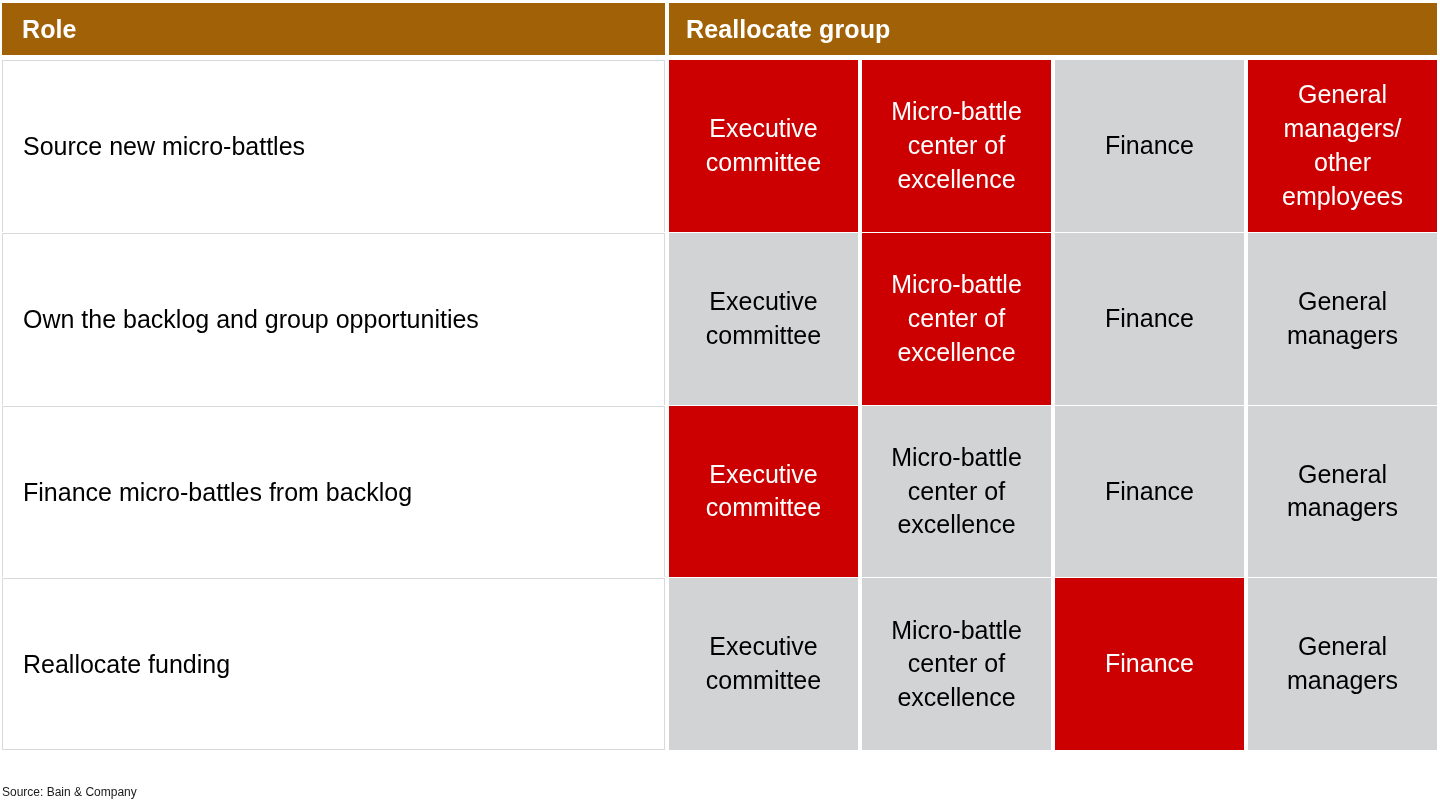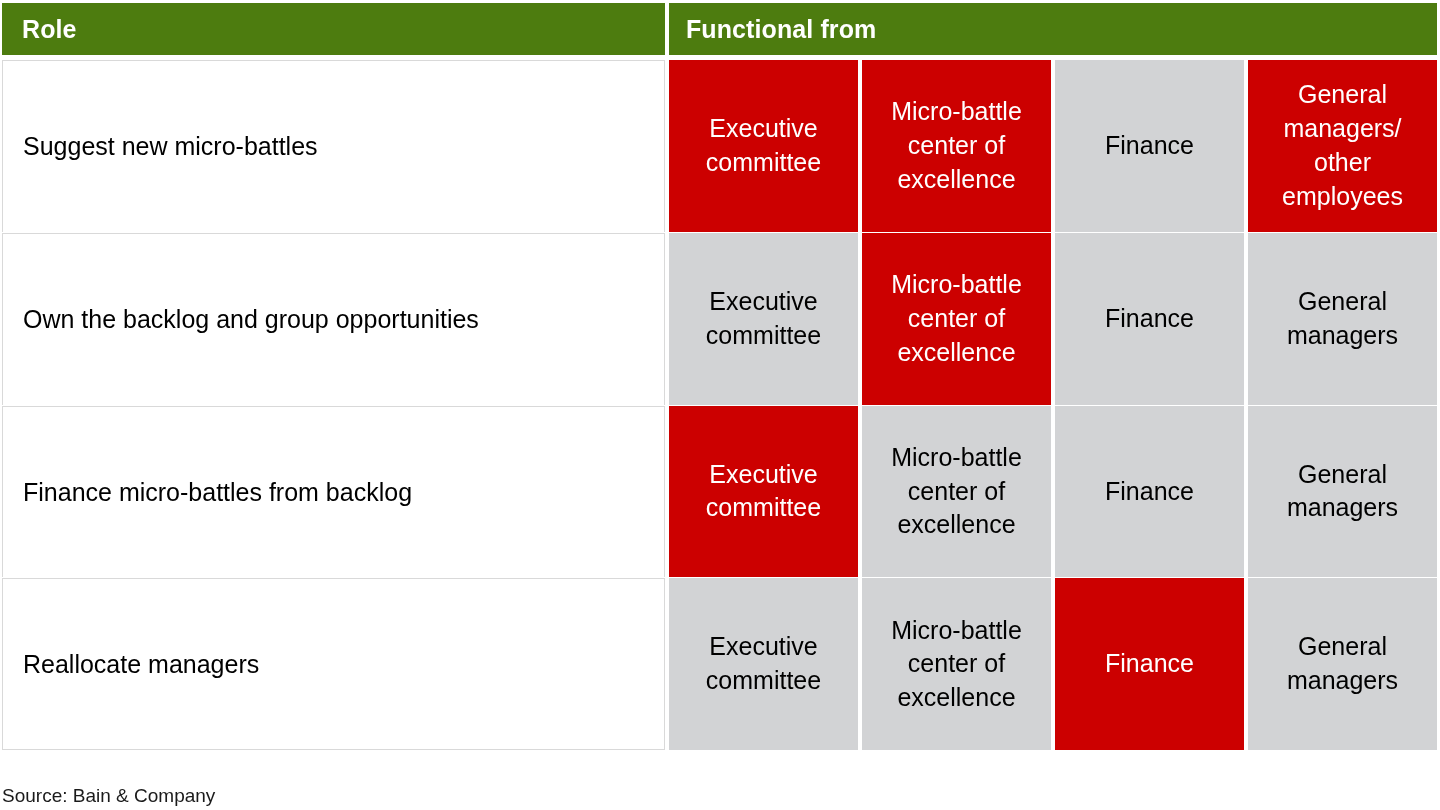--- a/index.html
+++ b/index.html
@@ -26,21 +26,21 @@
   .header-band {
     position: absolute;
     left: 2px;
     top: 3px;
     width: 1435px;
     height: 52px;
     display: flex;
     gap: 4px;
   }
   .header-cell {
-    background: #4d7c0f;
+    background: #a16207;
     display: flex;
     align-items: center;
     box-sizing: border-box;
   }
   .header-cell.role {
     width: 663px;
     padding-left: 20px;
   }
   .header-cell.group {
     flex: 1 1 auto;
@@ -116,45 +116,45 @@
   .group-text {
     font-size: 25px;
     line-height: 1.35;
   }
 
   
   .source-note {
     position: absolute;
     left: 2px;
     top: 786px;
-    font-size: 19px;
+    font-size: 12px;
     color: #1a1a1a;
     line-height: 1;
     white-space: nowrap;
   }
 </style>
 </head>
 <body>
 
 <div id="exhibit">
 
   <div class="header-band">
     <div class="header-cell role">
       <span class="header-label">Role</span>
     </div>
     <div class="header-cell group">
-      <span class="header-label">Functional from</span>
+      <span class="header-label">Reallocate group</span>
     </div>
   </div>
 
   <div class="table-body">
 
     <div class="table-row">
       <div class="role-cell">
-        <span class="role-text">Suggest new micro-battles</span>
+        <span class="role-text">Source new micro-battles</span>
       </div>
       <div class="group-cell red">
         <span class="group-text">Executive<br>committee</span>
       </div>
       <div class="group-cell red">
         <span class="group-text">Micro-battle<br>center of<br>excellence</span>
       </div>
       <div class="group-cell gray">
         <span class="group-text">Finance</span>
       </div>
@@ -194,21 +194,21 @@
       <div class="group-cell gray">
         <span class="group-text">Finance</span>
       </div>
       <div class="group-cell gray">
         <span class="group-text">General<br>managers</span>
       </div>
     </div>
 
     <div class="table-row">
       <div class="role-cell">
-        <span class="role-text">Reallocate managers</span>
+        <span class="role-text">Reallocate funding</span>
       </div>
       <div class="group-cell gray">
         <span class="group-text">Executive<br>committee</span>
       </div>
       <div class="group-cell gray">
         <span class="group-text">Micro-battle<br>center of<br>excellence</span>
       </div>
       <div class="group-cell red">
         <span class="group-text">Finance</span>
       </div>

